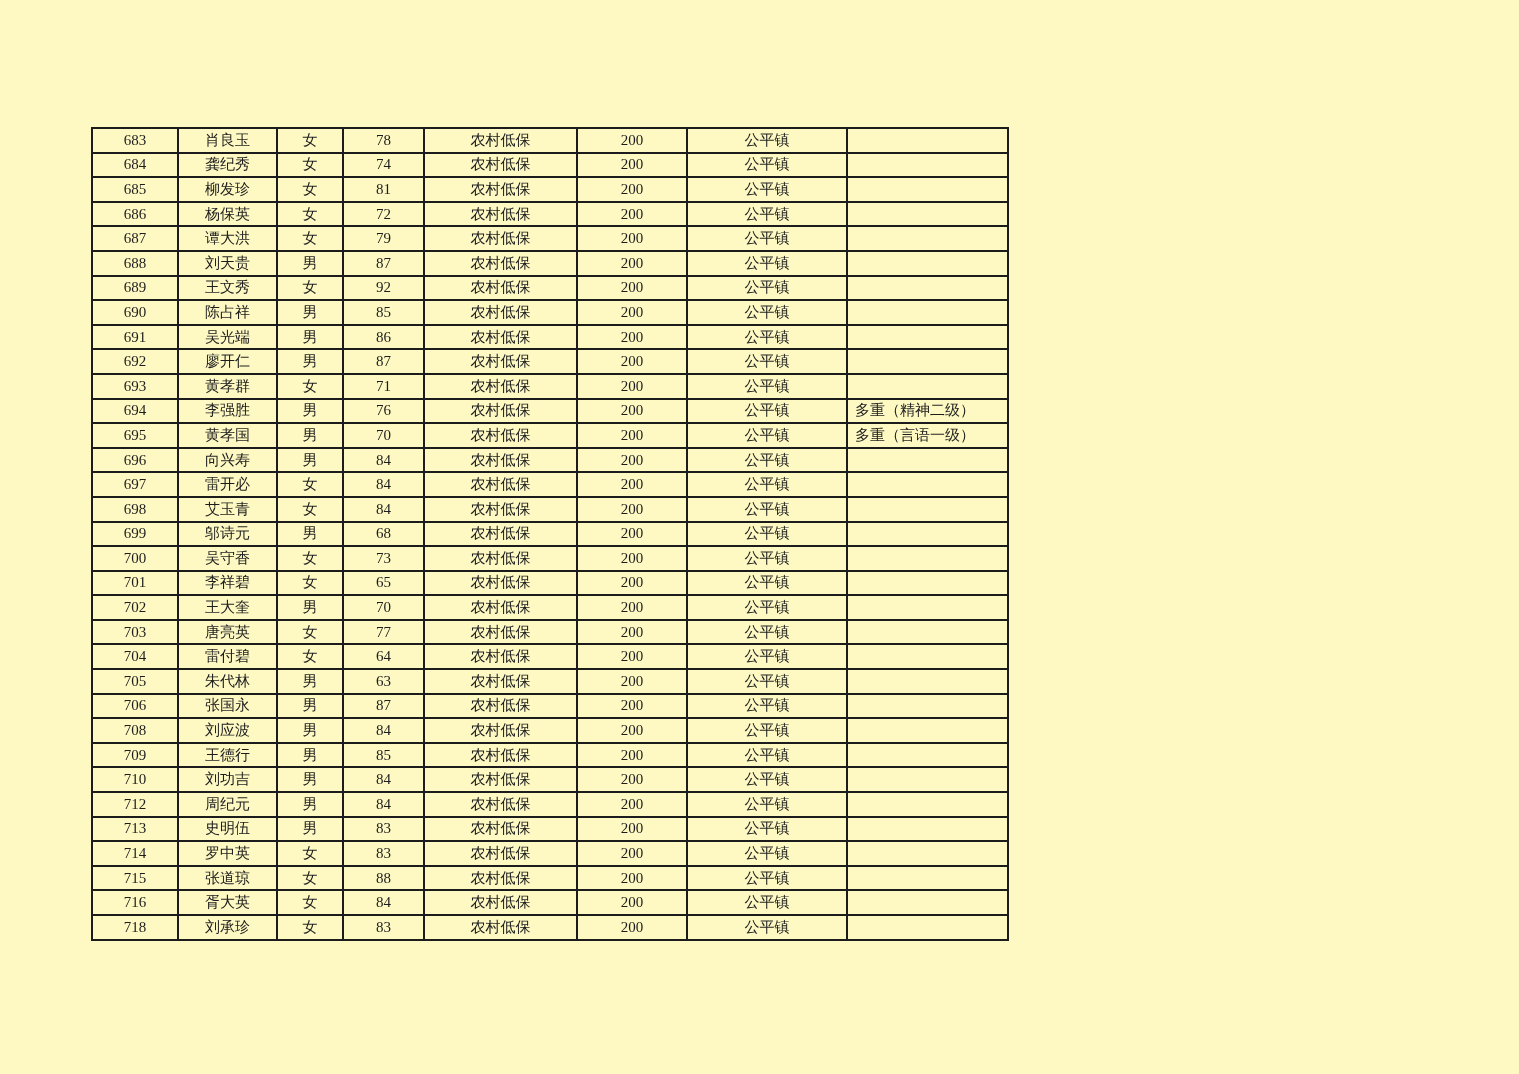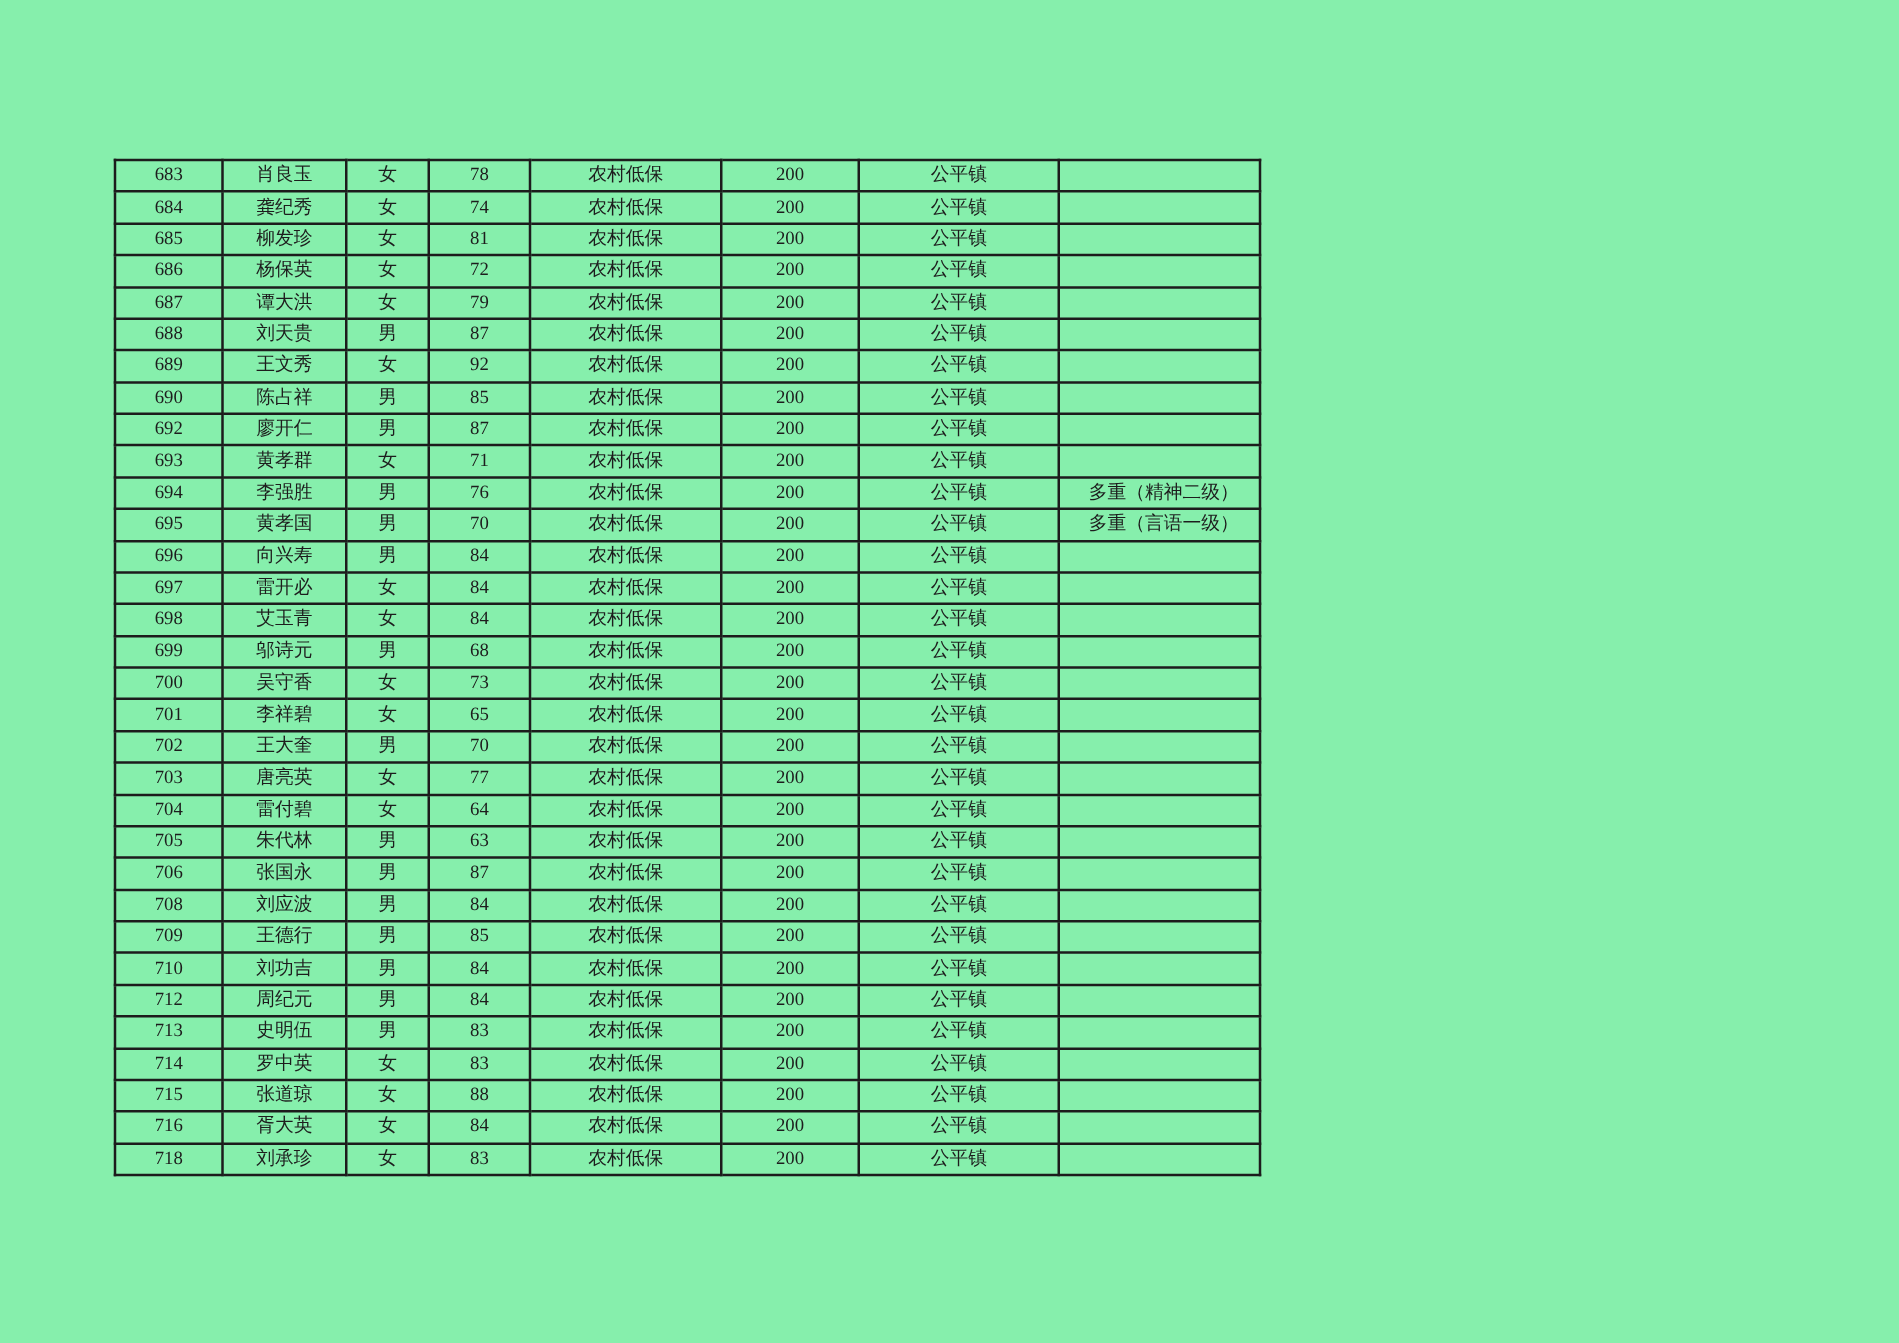--- a/index.html
+++ b/index.html
@@ -9,21 +9,21 @@
   body {
     width: 1519px;
     height: 1074px;
     background: #ffffff;
     position: relative;
     font-family: "Liberation Serif", "DejaVu Serif", serif;
   }
   .page {
     position: absolute;
     inset: 0;
-    background: #86efac;
+    background: #fef9c3;
   }
   table.subsidy-table {
     position: absolute;
     left: 91px;
     top: 127px;
     width: 916px;
     height: 814px;
     border-collapse: collapse;
     table-layout: fixed;
   }
@@ -32,21 +32,21 @@
     text-align: center;
     vertical-align: middle;
     font-size: 15px;
     line-height: 1;
     color: var(--text-color, #1d1d1d);
     padding: 0;
     overflow: hidden;
     white-space: nowrap;
   }
   table.subsidy-table td.col-note {
-    text-align: center;
+    text-align: left;
     padding-left: 7px;
   }
   col.c-id       { width: 86px; }
   col.c-name     { width: 99px; }
   col.c-gender   { width: 66px; }
   col.c-age      { width: 81px; }
   col.c-category { width: 153px; }
   col.c-amount   { width: 110px; }
   col.c-town     { width: 160px; }
   col.c-note     { width: 161px; }
@@ -141,20 +141,30 @@
           <td class="col-id">690</td>
           <td class="col-name">陈占祥</td>
           <td class="col-gender">男</td>
           <td class="col-age">85</td>
           <td class="col-category">农村低保</td>
           <td class="col-amount">200</td>
           <td class="col-town">公平镇</td>
           <td class="col-note"></td>
         </tr>
         <tr>
+          <td class="col-id">691</td>
+          <td class="col-name">吴光端</td>
+          <td class="col-gender">男</td>
+          <td class="col-age">86</td>
+          <td class="col-category">农村低保</td>
+          <td class="col-amount">200</td>
+          <td class="col-town">公平镇</td>
+          <td class="col-note"></td>
+        </tr>
+        <tr>
           <td class="col-id">692</td>
           <td class="col-name">廖开仁</td>
           <td class="col-gender">男</td>
           <td class="col-age">87</td>
           <td class="col-category">农村低保</td>
           <td class="col-amount">200</td>
           <td class="col-town">公平镇</td>
           <td class="col-note"></td>
         </tr>
         <tr>

